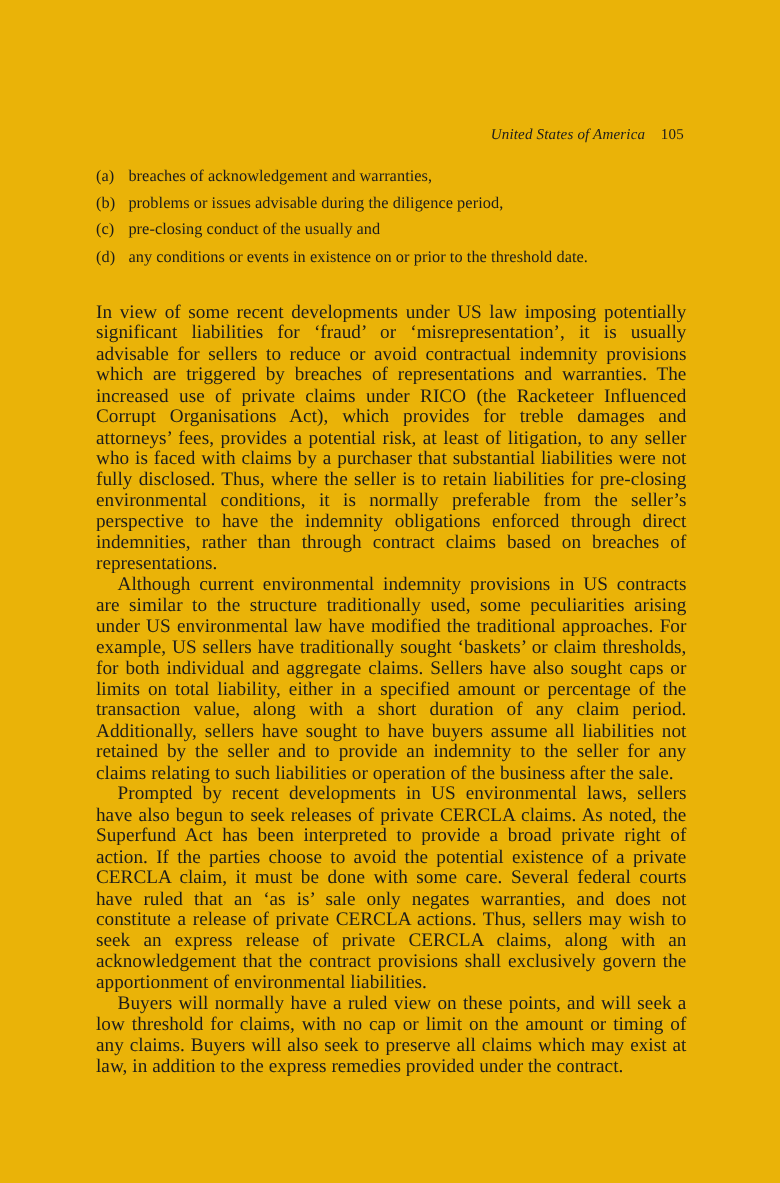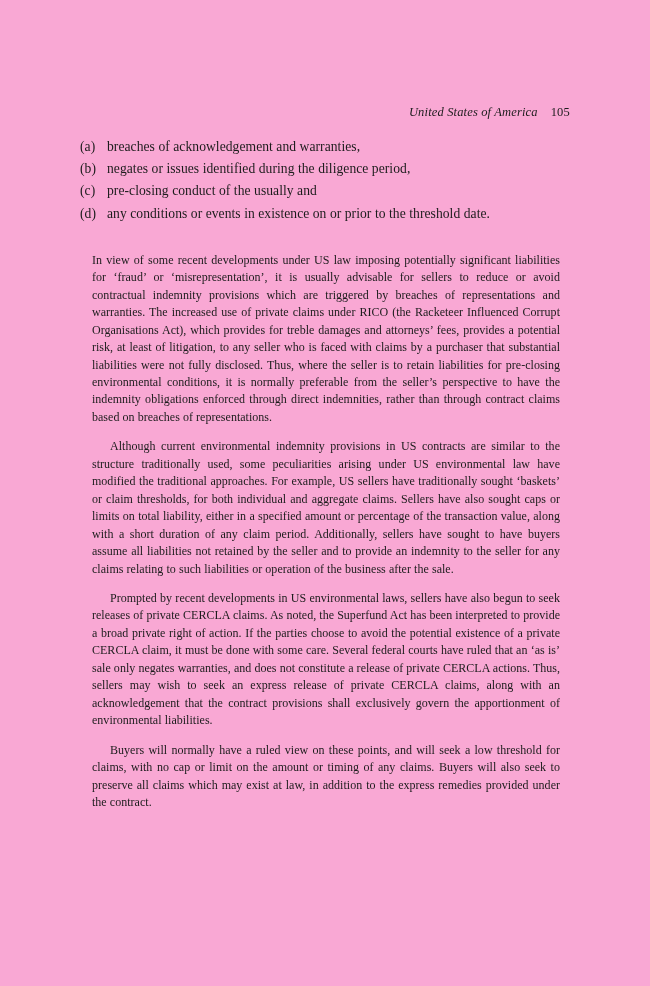--- a/index.html
+++ b/index.html
@@ -5,21 +5,21 @@
 <style>
   html, body {
     margin: 0;
     padding: 0;
     background: #ffffff;
   }
   .page {
     position: relative;
     width: 650px;
     height: 986px;
-    background: #f9a8d4;
+    background: #eab308;
     overflow: hidden;
     font-family: "Liberation Serif", "DejaVu Serif", serif;
     color: #1c1c1c;
   }
 
   
   .running-head {
     position: absolute;
     top: 104px;
     left: 80px;
@@ -67,22 +67,22 @@
   }
   .list-text {
     flex: 1 1 auto;
   }
 
   
   .body-block {
     margin-top: 27px;
   }
   .para {
-    margin: 12px;
-    font-size: 12px;
+    margin: 0;
+    font-size: 16px;
     line-height: 17.45px;
     text-align: justify;
     text-justify: inter-word;
     letter-spacing: 0.02px;
     word-spacing: 0.1px;
     hyphens: manual;
   }
   .para.indent {
     text-indent: 18px;
   }
@@ -98,21 +98,21 @@
 
   <div class="column">
 
     <ul class="list">
       <li class="list-item">
         <span class="list-marker">(a)</span>
         <span class="list-text">breaches of acknowledgement and warranties,</span>
       </li>
       <li class="list-item">
         <span class="list-marker">(b)</span>
-        <span class="list-text">negates or issues identified during the diligence period,</span>
+        <span class="list-text">problems or issues advisable during the diligence period,</span>
       </li>
       <li class="list-item">
         <span class="list-marker">(c)</span>
         <span class="list-text">pre-closing conduct of the usually and</span>
       </li>
       <li class="list-item">
         <span class="list-marker">(d)</span>
         <span class="list-text">any conditions or events in existence on or prior to the threshold date.</span>
       </li>
     </ul>

